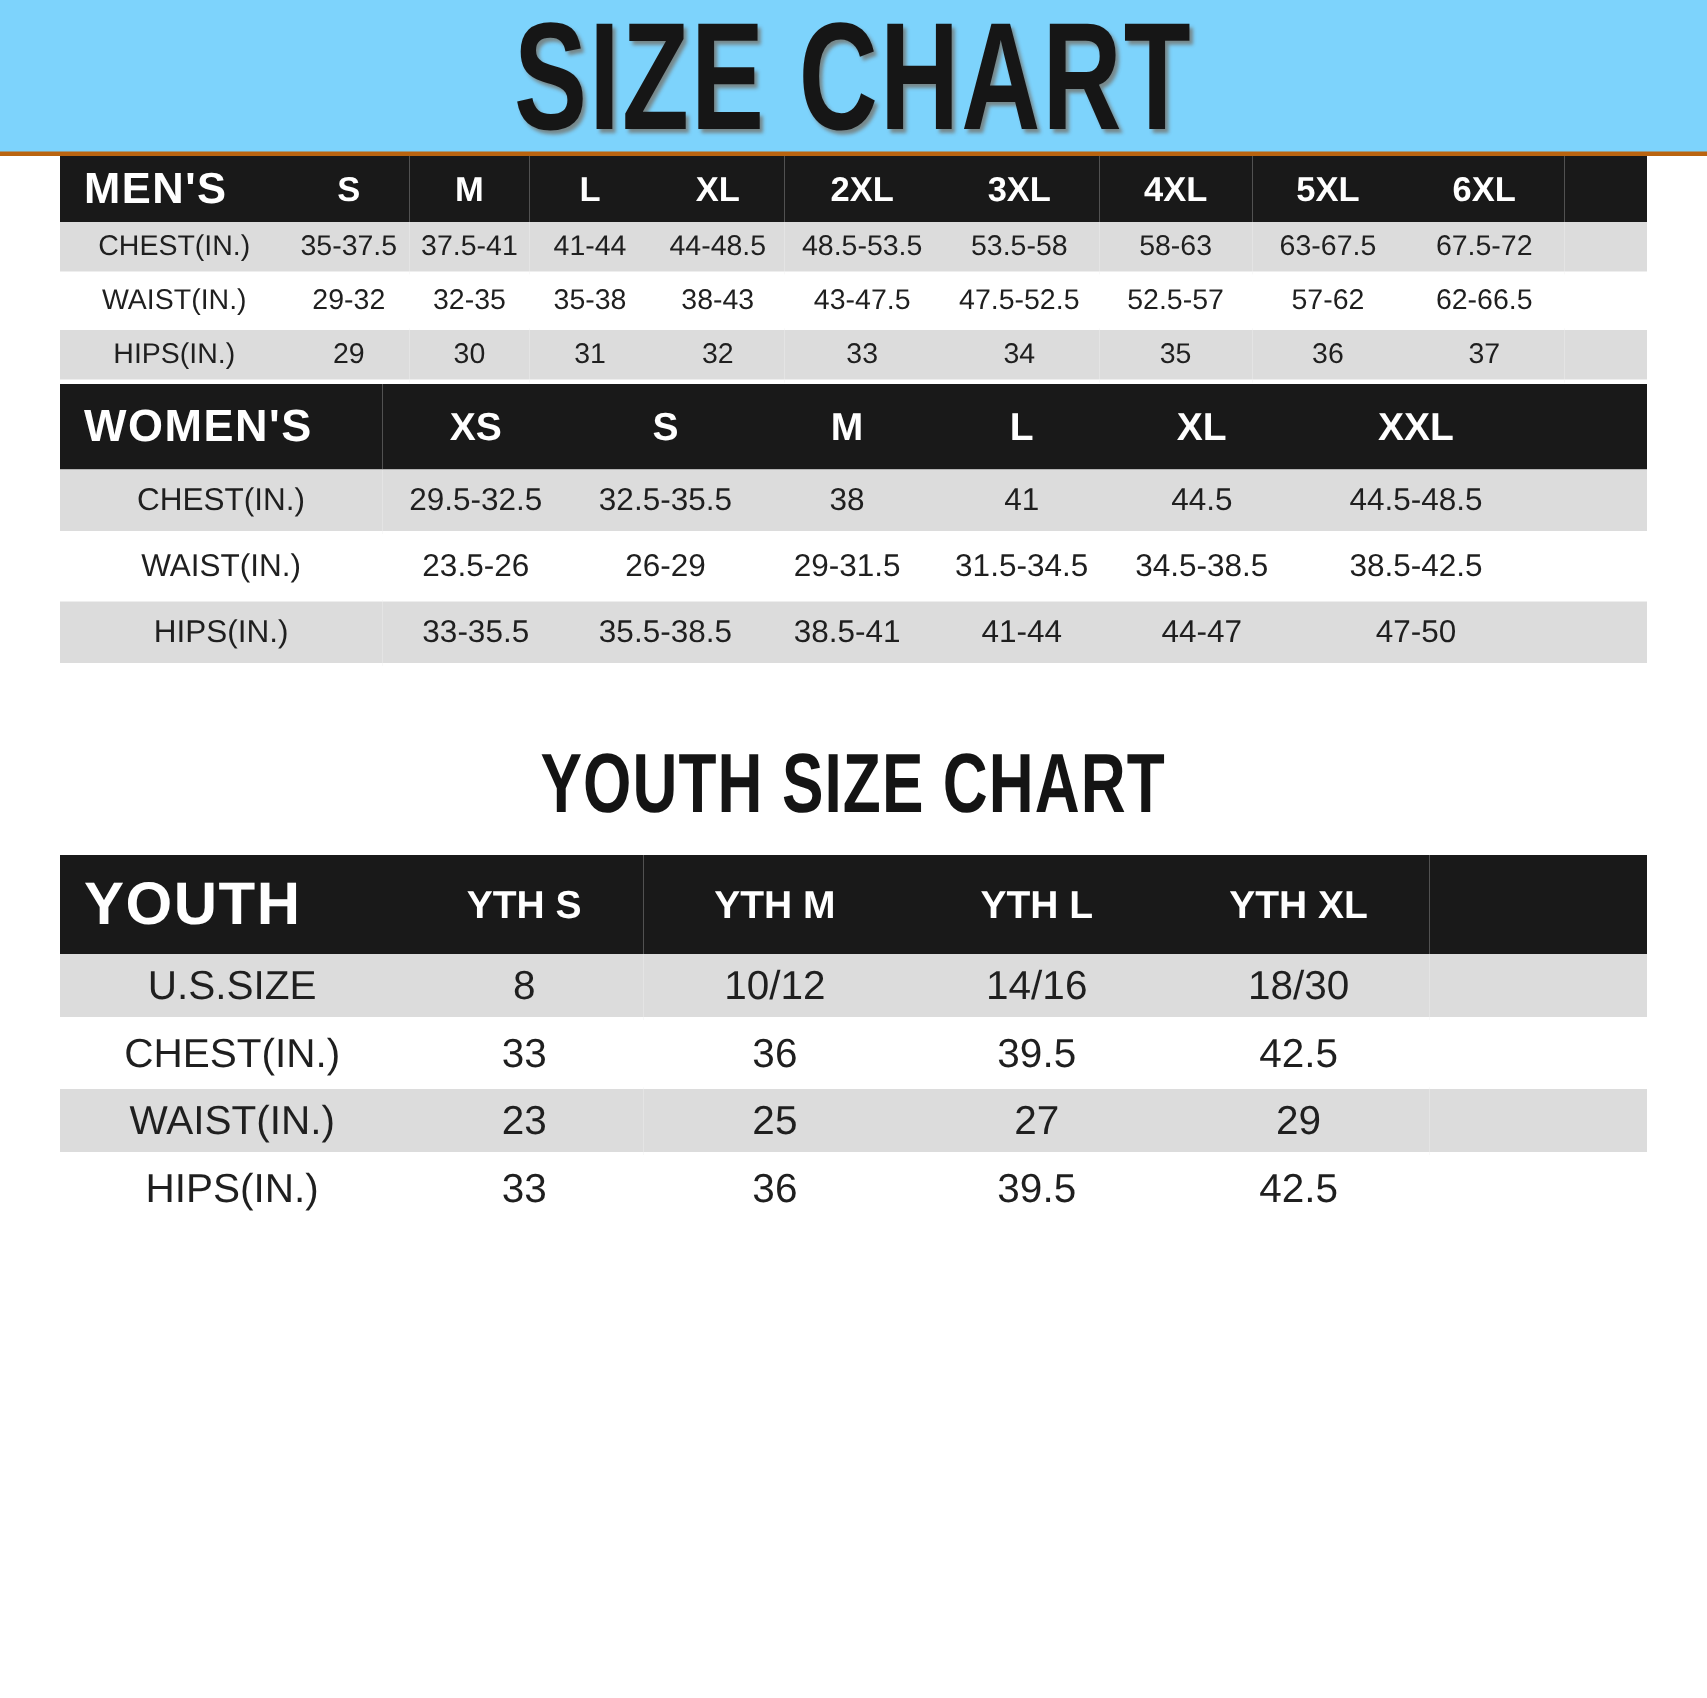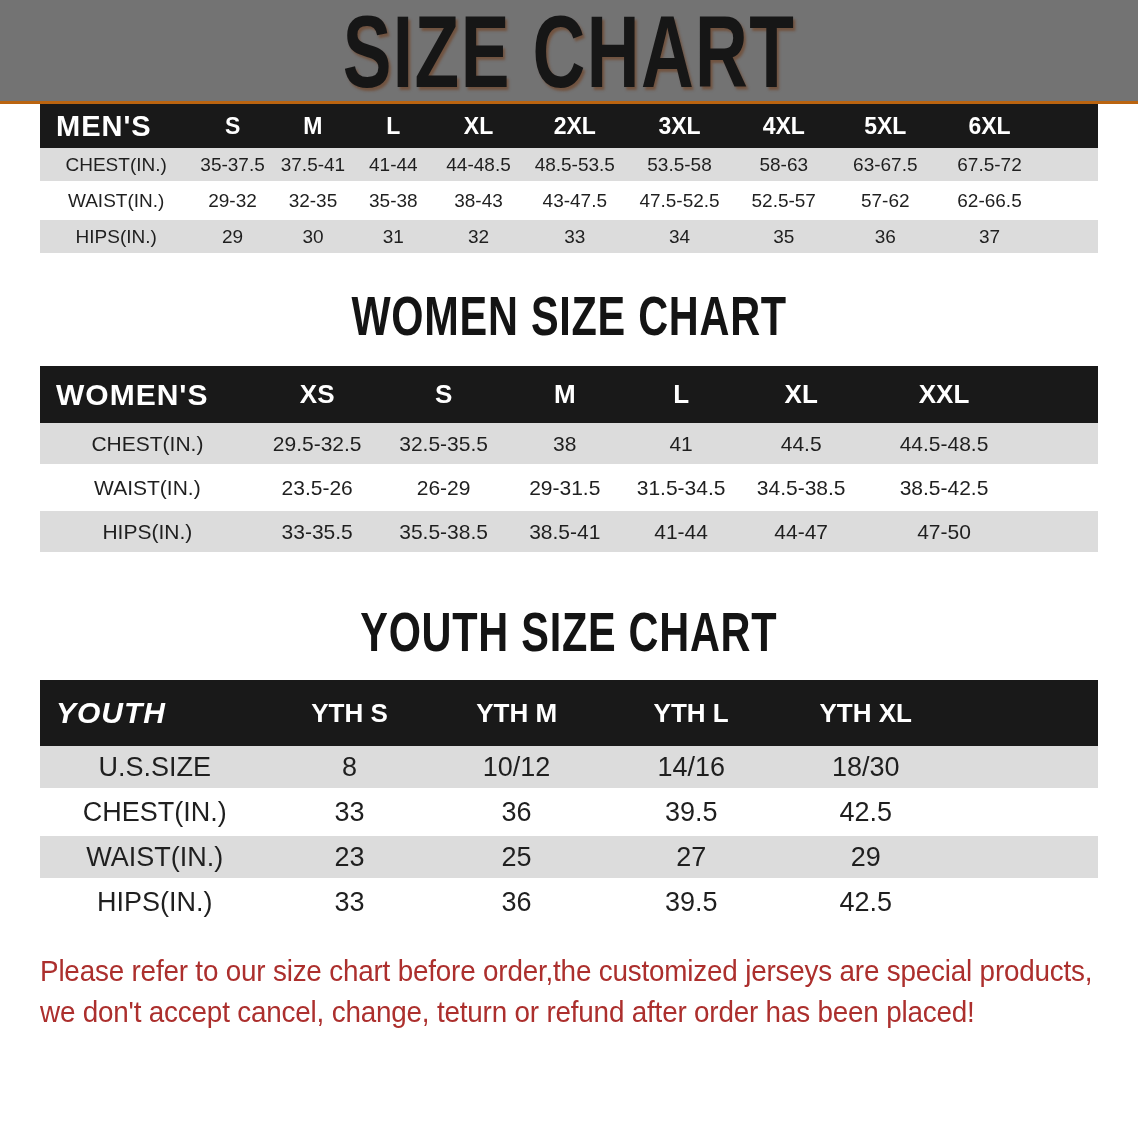--- a/index.html
+++ b/index.html
@@ -86,41 +86,41 @@
 
   .sec-man   thead th { height: 44px; font-size: 23px; }
   .sec-man   thead th.corner { font-size: 29px; }
   .sec-man   tbody td { height: 33px; font-size: 19px; }
 
   .sec-women thead th { height: 57px; font-size: 26px; }
   .sec-women thead th.corner { font-size: 30px; }
   .sec-women tbody td { height: 41px; font-size: 21px; }
 
   .sec-youth thead th { height: 66px; font-size: 26px; }
-  .sec-youth thead th.corner { font-size: 30px; font-style: italic; }
+  .sec-youth thead th.corner { font-size: 40px; }
   .sec-youth tbody td { height: 42px; font-size: 27px; }
 
   .notice {
     margin: 25px 36px 0 40px;
     font-size: 29px;
     line-height: 41px;
     letter-spacing: -0.2px;
   }
   .notice p {
     margin: 0;
     white-space: nowrap;
     transform: scaleX(0.96);
     transform-origin: left center;
   }
 </style>
 </head>
 <body>
 
 <div class="page">
-  <header class="banner" style="background: #737373;">
+  <header class="banner" style="background: #7dd3fc;">
     <h1 style="color: rgb(22, 22, 22);">SIZE CHART</h1>
   </header>
 
   <main id="sections">
       <section class="chart-section sec-man">
         <table class="size-table">
           <colgroup>
             <col style="width: 14.4%;">
             <col style="width: 7.6%;">
             <col style="width: 7.6%;">
@@ -185,21 +185,20 @@
               <td>34</td>
               <td>35</td>
               <td>36</td>
               <td>37</td>
               <td></td>
             </tr>
           </tbody>
         </table>
       </section>
       <section class="chart-section sec-women">
-        <h2 class="section-title"><span>WOMEN SIZE CHART</span></h2>
         <table class="size-table">
           <colgroup>
             <col style="width: 20.3%;">
             <col style="width: 11.8%;">
             <col style="width: 12.1%;">
             <col style="width: 10.8%;">
             <col style="width: 11.2%;">
             <col style="width: 11.5%;">
             <col style="width: 15.5%;">
             <col style="width: 6.8%;">
@@ -302,17 +301,13 @@
               <td>36</td>
               <td>39.5</td>
               <td>42.5</td>
               <td></td>
             </tr>
           </tbody>
         </table>
       </section>
     </main>
 
-  <footer class="notice" style="color: rgb(172, 47, 45);">
-    <p>Please refer to our size chart before order,the customized jerseys are special products,</p>
-    <p>we don't accept cancel, change, teturn or refund after order has been placed!</p>
-  </footer>
 </div>
 
 </body></html>

